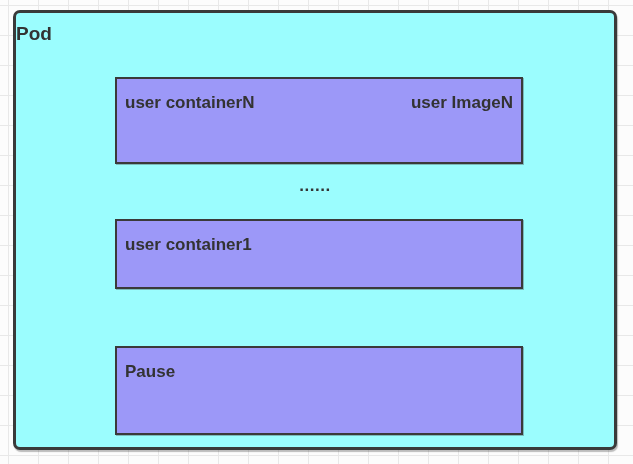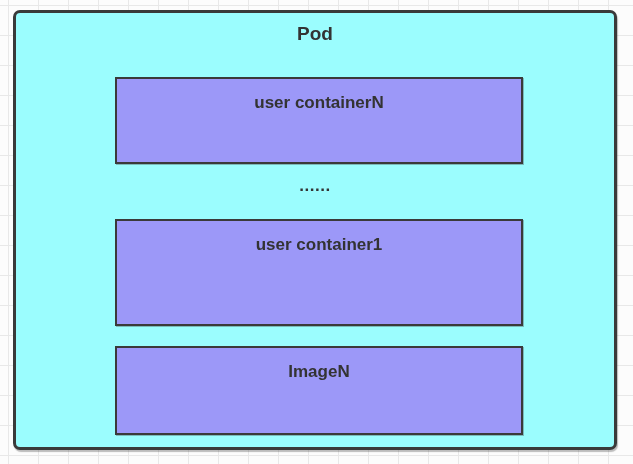--- a/index.html
+++ b/index.html
@@ -22,48 +22,47 @@
     width:604px; height:440px;
     box-sizing:border-box;
     background:var(--pod-fill,#9bfdfe);
     border:3px solid var(--line,#3a3a3a);
     border-radius:7px;
     box-shadow:1px 2px 1px rgba(70,70,70,0.35);
   }
   .pod-title {
     position:absolute;
     top:10px; left:0; right:0;
-    text-align:center;
+    text-align:left;
     font-size:19px;
     font-weight:bold;
     color:var(--text,#333333);
   }
   .cbox {
     position:absolute;
     left:99px;
     width:408px;
     box-sizing:border-box;
     background:var(--container-fill,#9c98f8);
     border:2px solid var(--line,#3a3a3a);
     box-shadow:1px 1px 0 rgba(60,60,60,0.35);
     display:flex;
-    flex-direction:column;
     justify-content:space-between;
     padding:14px 8px 10px 8px;
     text-align:center;
   }
   .cbox .line {
     font-size:17px;
     font-weight:bold;
     color:var(--text,#333333);
     line-height:1.15;
     white-space:nowrap;
   }
   .b1 { top:64px;  height:87px; }
-  .b2 { top:206px; height:107px; }
+  .b2 { top:206px; height:70px; }
   .b3 { top:333px; height:89px; }
   .dots {
     position:absolute;
     top:163px; left:0; right:0;
     text-align:center;
     font-size:17px;
     font-weight:bold;
     letter-spacing:0.5px;
     color:var(--text,#333333);
     line-height:1.2;
@@ -71,25 +70,26 @@
 </style>
 </head>
 <body>
 
 <div class="canvas">
   <div class="pod">
     <div class="pod-title">Pod</div>
 
     <div class="cbox b1">
       <div class="line">user containerN</div>
+      <div class="line">user ImageN</div>
     </div>
 
     <div class="dots">......</div>
 
     <div class="cbox b2">
       <div class="line">user container1</div>
     </div>
 
     <div class="cbox b3">
-      <div class="line">ImageN</div>
+      <div class="line">Pause</div>
     </div>
   </div>
 </div>
 
 </body></html>

